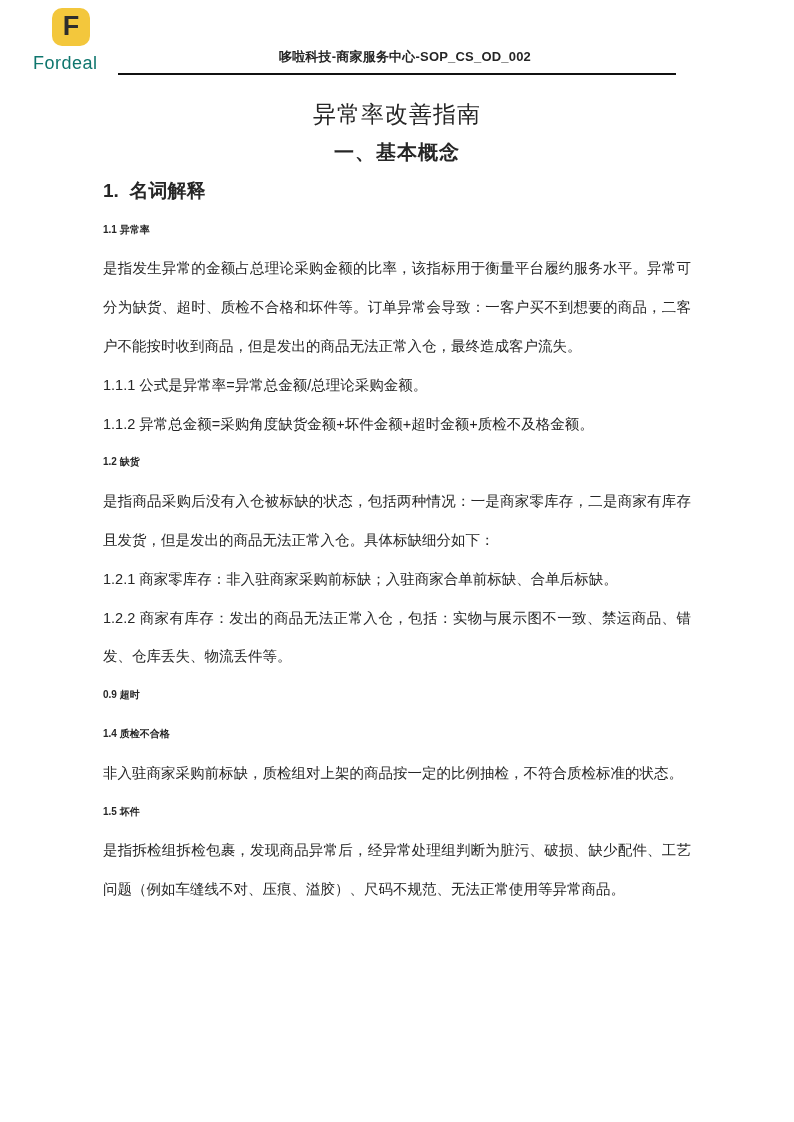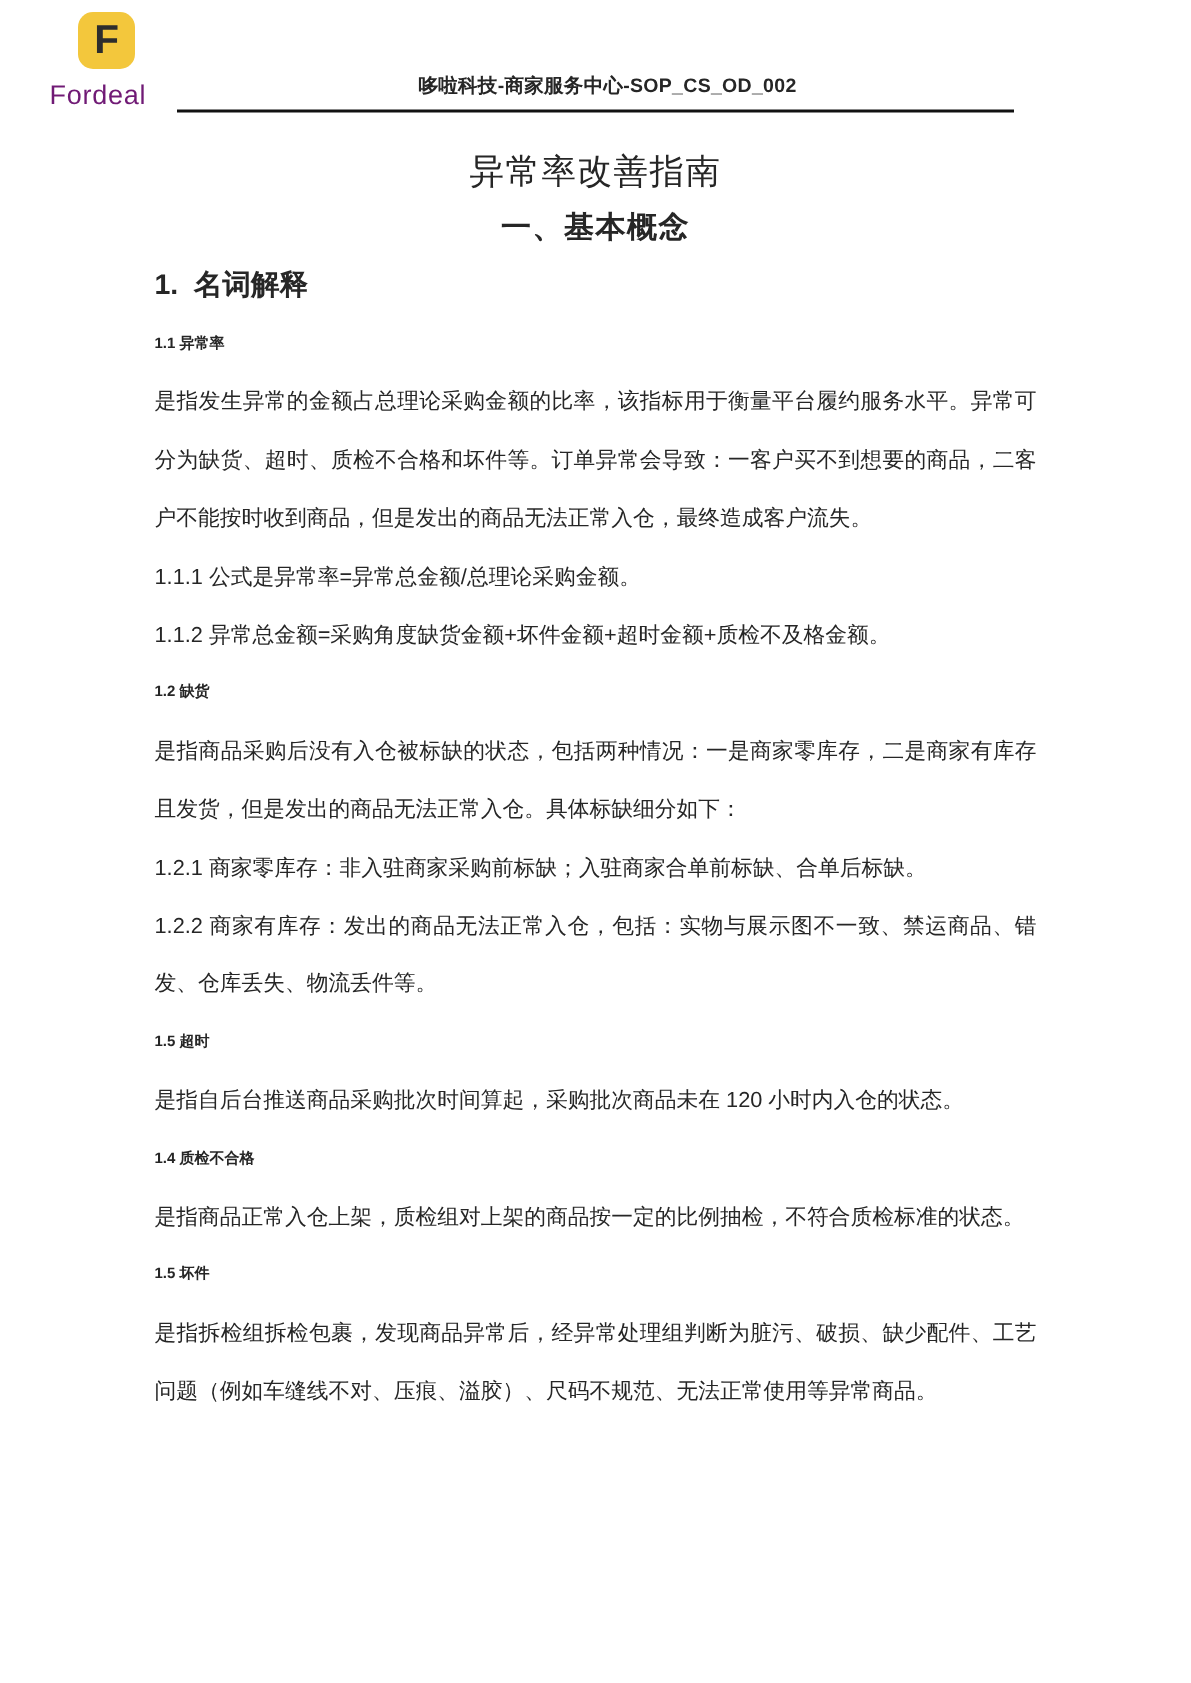--- a/index.html
+++ b/index.html
@@ -20,21 +20,21 @@
     background: var(--brand-yellow, #F3C73C);
     border-radius: 10px;
     display: flex; align-items: center; justify-content: center;
   }
   .logo-letter {
     font-size: 27px; font-weight: bold; color: #2d2d2d;
     line-height: 1; transform: translateY(-1px);
   }
   .brand-name {
     margin-top: 7px;
-    font-size: 18px; color: #701a75; letter-spacing: 0.5px;
+    font-size: 18px; color: #0f766e; letter-spacing: 0.5px;
   }
   .header-code {
     position: absolute; top: 48px; left: 126px; width: 558px;
     text-align: center; font-size: 13px; font-weight: bold;
     letter-spacing: 0.2px;
   }
   .header-rule {
     position: absolute; top: 73px; left: 118px; width: 558px; height: 2px;
     background: var(--rule, #111111);
   }
@@ -75,21 +75,20 @@
       <div class="h1">一、基本概念</div>
       <div class="h2">1.  名词解释</div>
       <div class="h3">1.1 异常率</div>
       <div class="p">是指发生异常的金额占总理论采购金额的比率，该指标用于衡量平台履约服务水平。异常可分为缺货、超时、质检不合格和坏件等。订单异常会导致：一客户买不到想要的商品，二客户不能按时收到商品，但是发出的商品无法正常入仓，最终造成客户流失。</div>
       <div class="p">1.1.1 公式是异常率=异常总金额/总理论采购金额。</div>
       <div class="p">1.1.2 异常总金额=采购角度缺货金额+坏件金额+超时金额+质检不及格金额。</div>
       <div class="h3">1.2 缺货</div>
       <div class="p">是指商品采购后没有入仓被标缺的状态，包括两种情况：一是商家零库存，二是商家有库存且发货，但是发出的商品无法正常入仓。具体标缺细分如下：</div>
       <div class="p">1.2.1 商家零库存：非入驻商家采购前标缺；入驻商家合单前标缺、合单后标缺。</div>
       <div class="p">1.2.2 商家有库存：发出的商品无法正常入仓，包括：实物与展示图不一致、禁运商品、错发、仓库丢失、物流丢件等。</div>
-      <div class="h3">1.5 超时</div>
-      <div class="p">是指自后台推送商品采购批次时间算起，采购批次商品未在 120 小时内入仓的状态。</div>
+      <div class="h3">0.9 超时</div>
       <div class="h3">1.4 质检不合格</div>
-      <div class="p">是指商品正常入仓上架，质检组对上架的商品按一定的比例抽检，不符合质检标准的状态。</div>
+      <div class="p">非入驻商家采购前标缺，质检组对上架的商品按一定的比例抽检，不符合质检标准的状态。</div>
       <div class="h3">1.5 坏件</div>
       <div class="p">是指拆检组拆检包裹，发现商品异常后，经异常处理组判断为脏污、破损、缺少配件、工艺问题（例如车缝线不对、压痕、溢胶）、尺码不规范、无法正常使用等异常商品。</div>
     </div>
 
 </div>
 
 </body></html>

